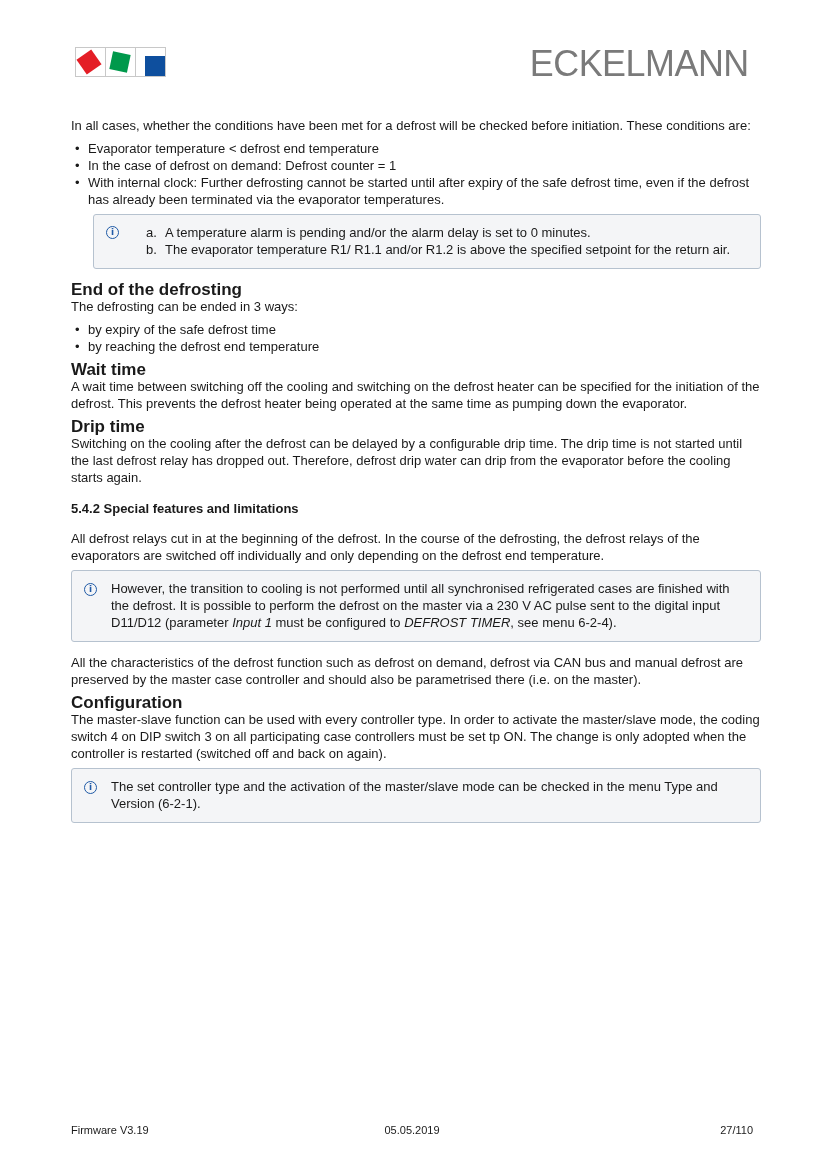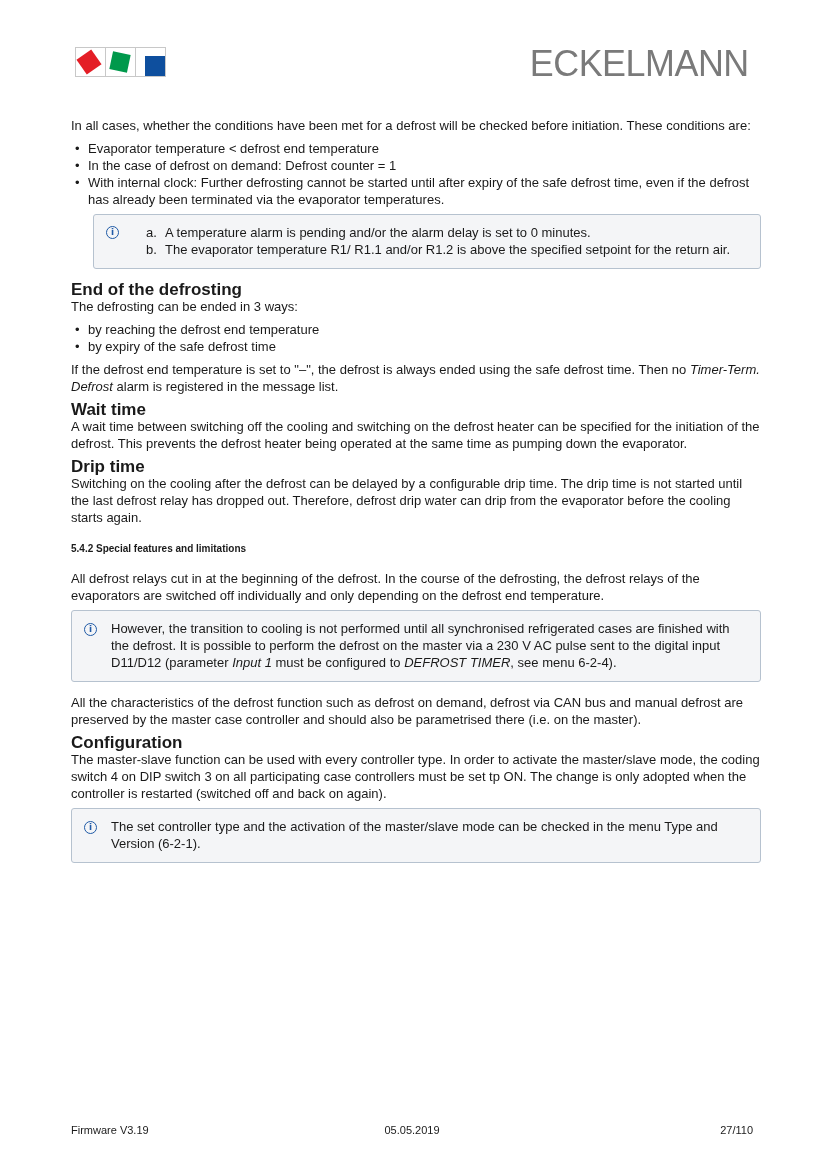--- a/index.html
+++ b/index.html
@@ -40,21 +40,21 @@
     font-family: "DejaVu Sans", sans-serif;
   }
   .box1 { margin-left: 22px; }
   .box1 .info-icon { left: 12px; top: 11px; }
   ol.alpha { margin: 0; padding: 0 0 0 40px; list-style: none; counter-reset: a; }
   ol.alpha li { position: relative; padding-left: 19px; }
   ol.alpha li .mark { position: absolute; left: 0; }
   .box-text { padding-left: 27px; }
   .box2 .info-icon, .box3 .info-icon { left: 12px; top: 12px; }
   h4 { font-size: 17px; font-weight: bold; margin: 0; line-height: 17px; }
-  h3 { font-size: 10px; font-weight: bold; margin: 14px 0 12px 0; line-height: 18px; }
+  h3 { font-size: 13px; font-weight: bold; margin: 14px 0 12px 0; line-height: 18px; }
   .footer {
     position: absolute; top: 1122px; left: 71px; width: 682px; height: 17px;
     font-size: 11px; color: #1a1a1a;
   }
   .footer .f-left { position: absolute; left: 0; }
   .footer .f-center { position: absolute; left: 0; right: 0; text-align: center; }
   .footer .f-right { position: absolute; right: 0; }
   em { font-style: italic; }
 </style>
 </head>
@@ -85,24 +85,23 @@
     <div class="info-icon">i</div>
     <ol class="alpha">
       <li><span class="mark">a.</span><span>A temperature alarm is pending and/or the alarm delay is set to 0 minutes.</span></li>
       <li><span class="mark">b.</span><span>The evaporator temperature R1/ R1.1 and/or R1.2 is above the specified setpoint for the return air.</span></li>
     </ol>
   </div>
 
   <h4>End of the defrosting</h4>
   <p>The defrosting can be ended in 3 ways:</p>
   <ul class="bullets">
+    <li>by expiry of the safe defrost time</li>
     <li>by reaching the defrost end temperature</li>
-    <li>by expiry of the safe defrost time</li>
   </ul>
-  <p><span>If the defrost end temperature is set to "–", the defrost is always ended using the safe defrost time. Then no </span><em>Timer-Term. Defrost</em><span> alarm is registered in the message list.</span></p>
 
   <h4>Wait time</h4>
   <p>A wait time between switching off the cooling and switching on the defrost heater can be specified for the initiation of the defrost. This prevents the defrost heater being operated at the same time as pumping down the evaporator.</p>
 
   <h4>Drip time</h4>
   <p>Switching on the cooling after the defrost can be delayed by a configurable drip time. The drip time is not started until the last defrost relay has dropped out. Therefore, defrost drip water can drip from the evaporator before the cooling starts again.</p>
 
   <h3>5.4.2  Special features and limitations</h3>
   <p>All defrost relays cut in at the beginning of the defrost. In the course of the defrosting, the defrost relays of the evaporators are switched off individually and only depending on the defrost end temperature.</p>
 

